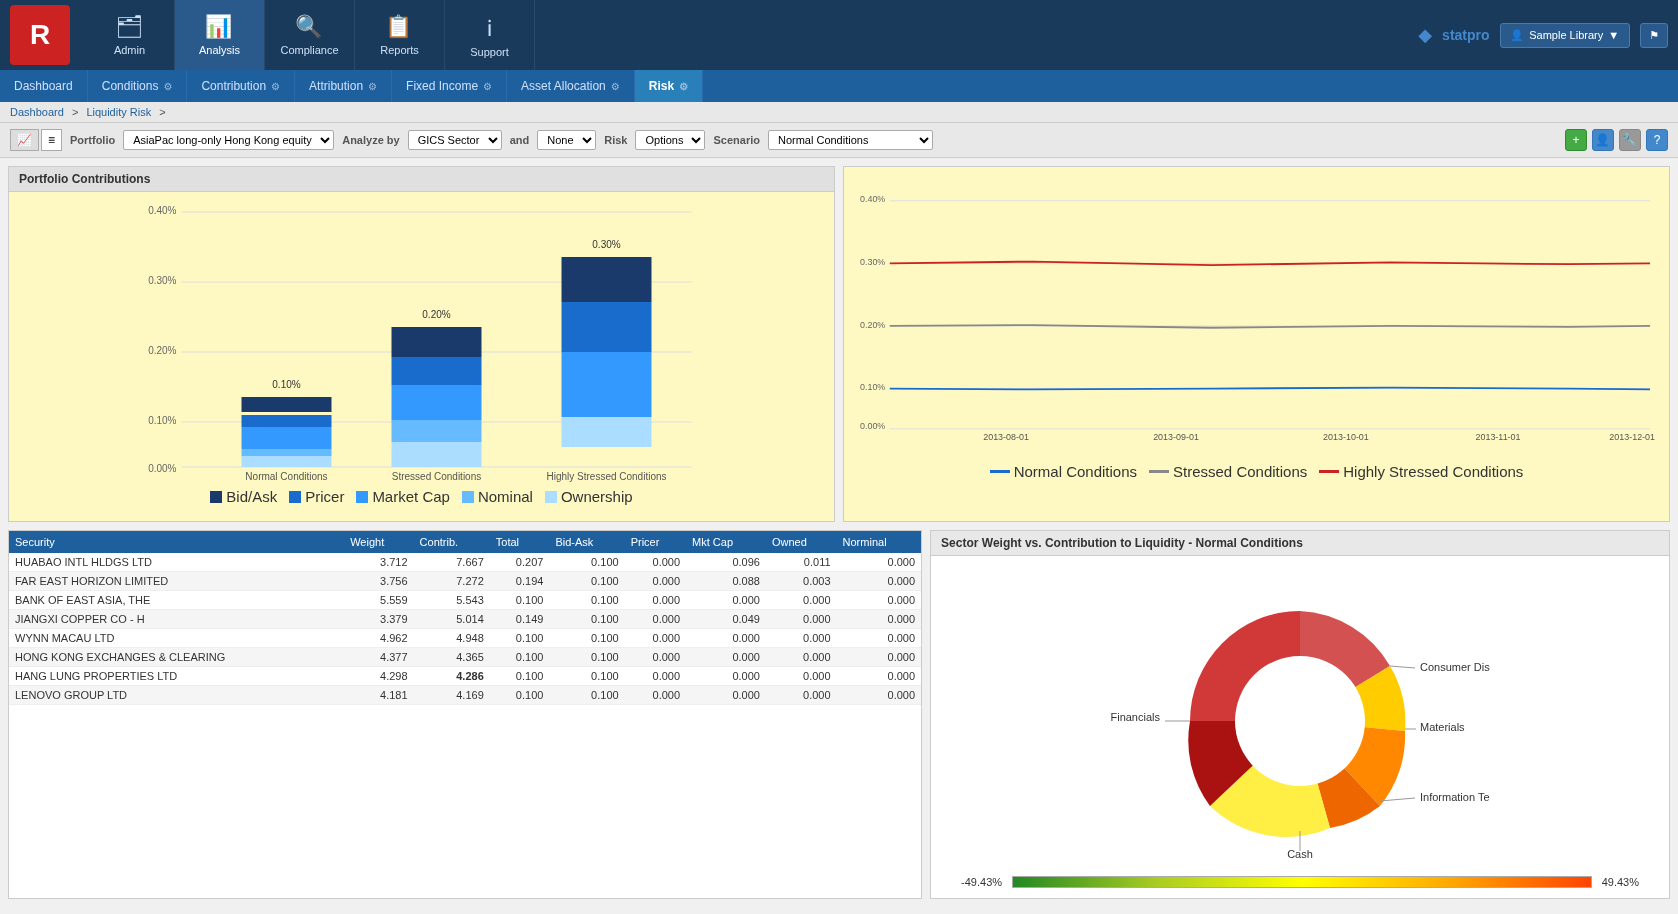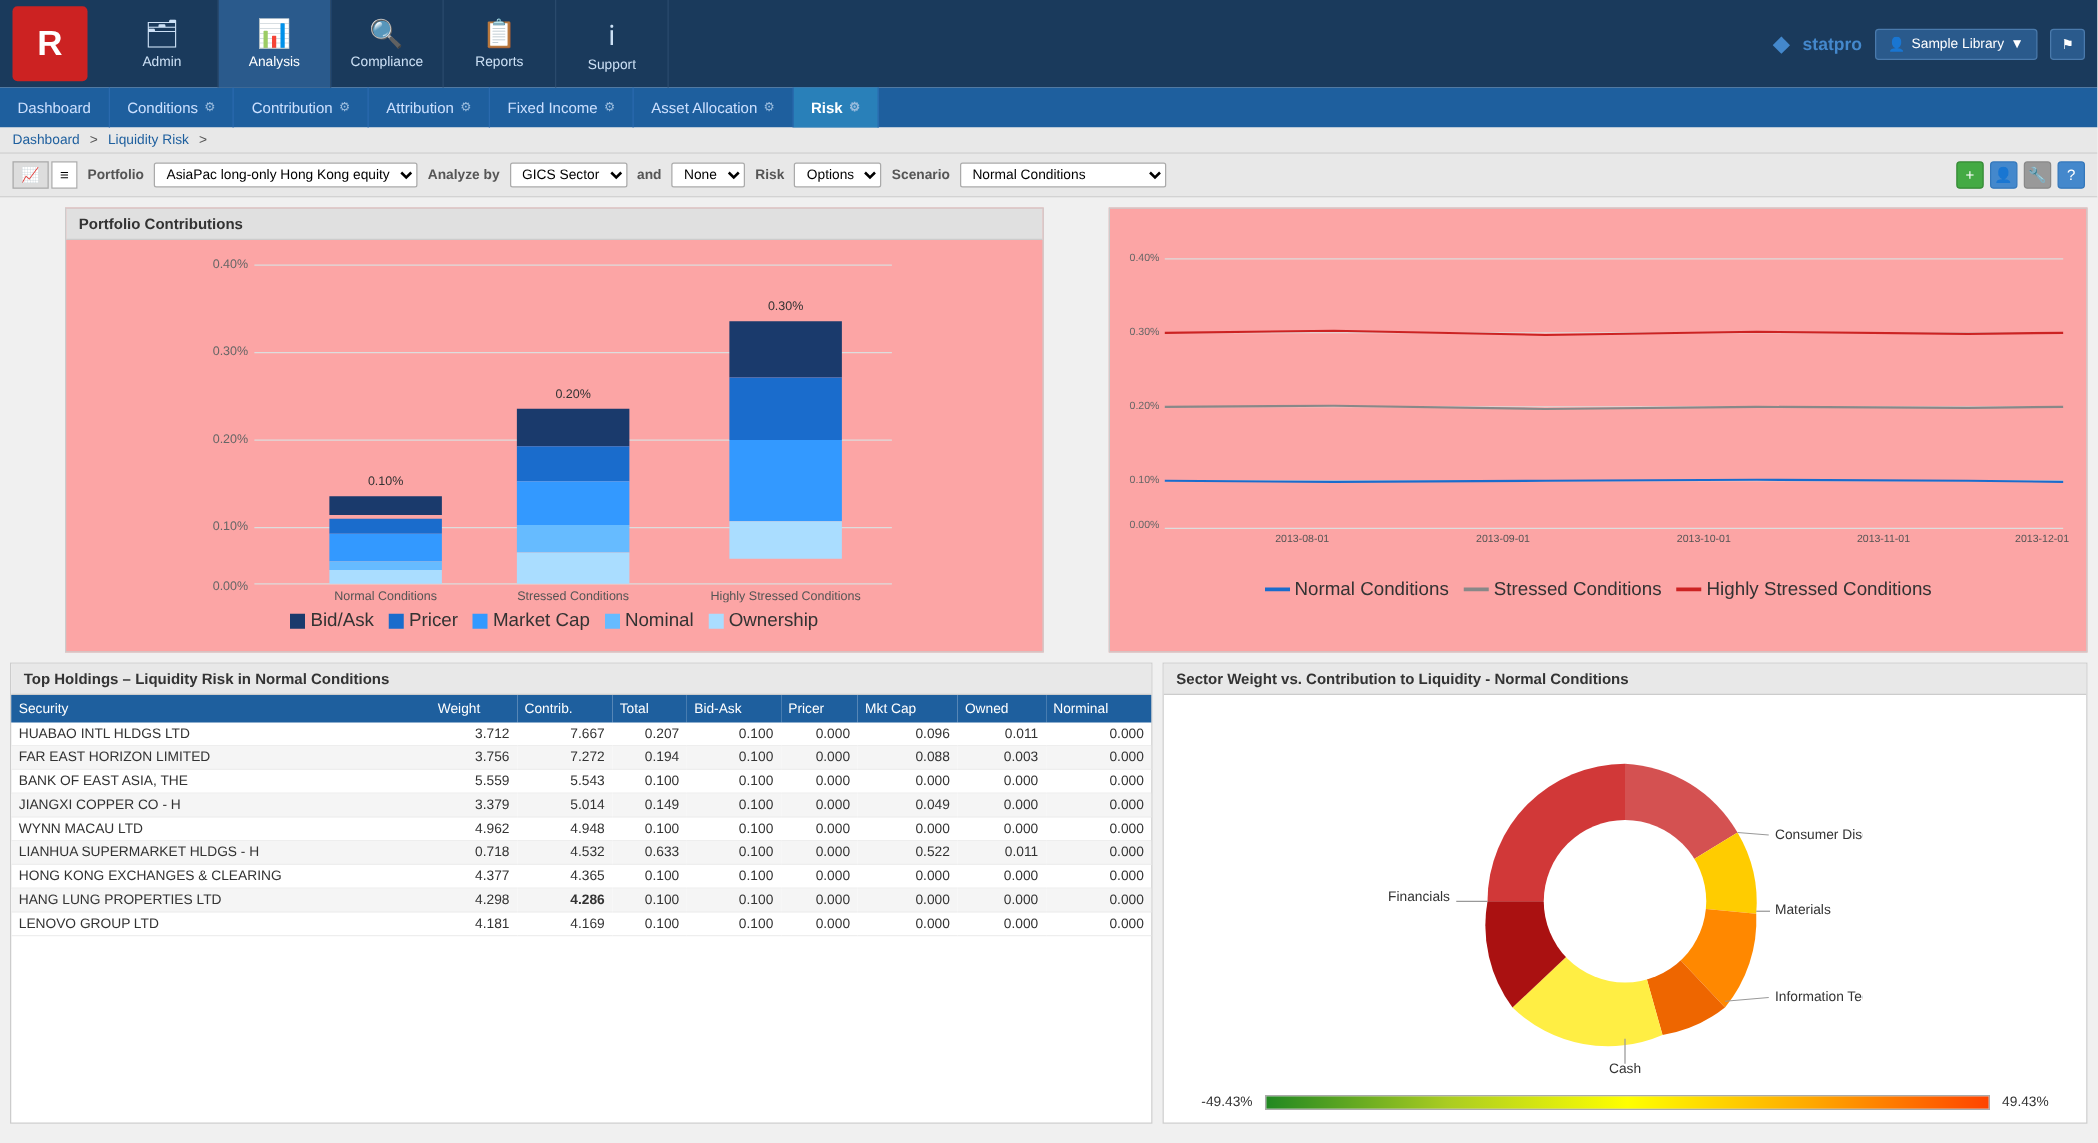--- a/index.html
+++ b/index.html
@@ -103,21 +103,21 @@
     .toolbar .right-icons .icon-btn.info { background: #4488cc; color: white; border-color: #3377bb; }
 
     
     .main-content { background: #f0f0f0; padding: 8px; }
 
     
     .charts-row {
       display: flex; gap: 8px; margin-bottom: 8px;
     }
     .chart-panel {
-      background: #fca5a5; border: 1px solid #ccc; flex: 1; margin-left: 44px;
+      background: #fef9c3; border: 1px solid #ccc; flex: 1;
     }
     .chart-panel-title {
       background: #e0e0e0; padding: 5px 10px;
       font-size: 12px; font-weight: bold; color: #333;
       border-bottom: 1px solid #ccc;
     }
     .chart-area { padding: 10px; position: relative; }
 
     
     .bar-chart-container {
@@ -415,21 +415,20 @@
             <span>Highly Stressed Conditions</span>
           </div>
         </div>
       </div>
     </div>
   </div>
 
   <div class="bottom-row">
 
     <div class="table-panel">
-      <div class="panel-title">Top Holdings – Liquidity Risk in Normal Conditions</div>
       <table>
         <thead>
           <tr>
             <th>Security</th>
             <th>Weight</th>
             <th>Contrib.</th>
             <th>Total</th>
             <th>Bid-Ask</th>
             <th>Pricer</th>
             <th>Mkt Cap</th>
@@ -487,31 +486,20 @@
               <td style="text-align: right;">4.962</td>
               <td style="text-align: right;">4.948</td>
               <td style="text-align: right;">0.100</td>
               <td style="text-align: right;">0.100</td>
               <td style="text-align: right;">0.000</td>
               <td style="text-align: right;">0.000</td>
               <td style="text-align: right;">0.000</td>
               <td style="text-align: right;">0.000</td>
             </tr>
             <tr>
-              <td>LIANHUA SUPERMARKET HLDGS - H</td>
-              <td style="text-align: right;">0.718</td>
-              <td style="text-align: right;">4.532</td>
-              <td style="text-align: right;">0.633</td>
-              <td style="text-align: right;">0.100</td>
-              <td style="text-align: right;">0.000</td>
-              <td style="text-align: right;">0.522</td>
-              <td style="text-align: right;">0.011</td>
-              <td style="text-align: right;">0.000</td>
-            </tr>
-            <tr>
               <td>HONG KONG EXCHANGES &amp; CLEARING</td>
               <td style="text-align: right;">4.377</td>
               <td style="text-align: right;">4.365</td>
               <td style="text-align: right;">0.100</td>
               <td style="text-align: right;">0.100</td>
               <td style="text-align: right;">0.000</td>
               <td style="text-align: right;">0.000</td>
               <td style="text-align: right;">0.000</td>
               <td style="text-align: right;">0.000</td>
             </tr>

